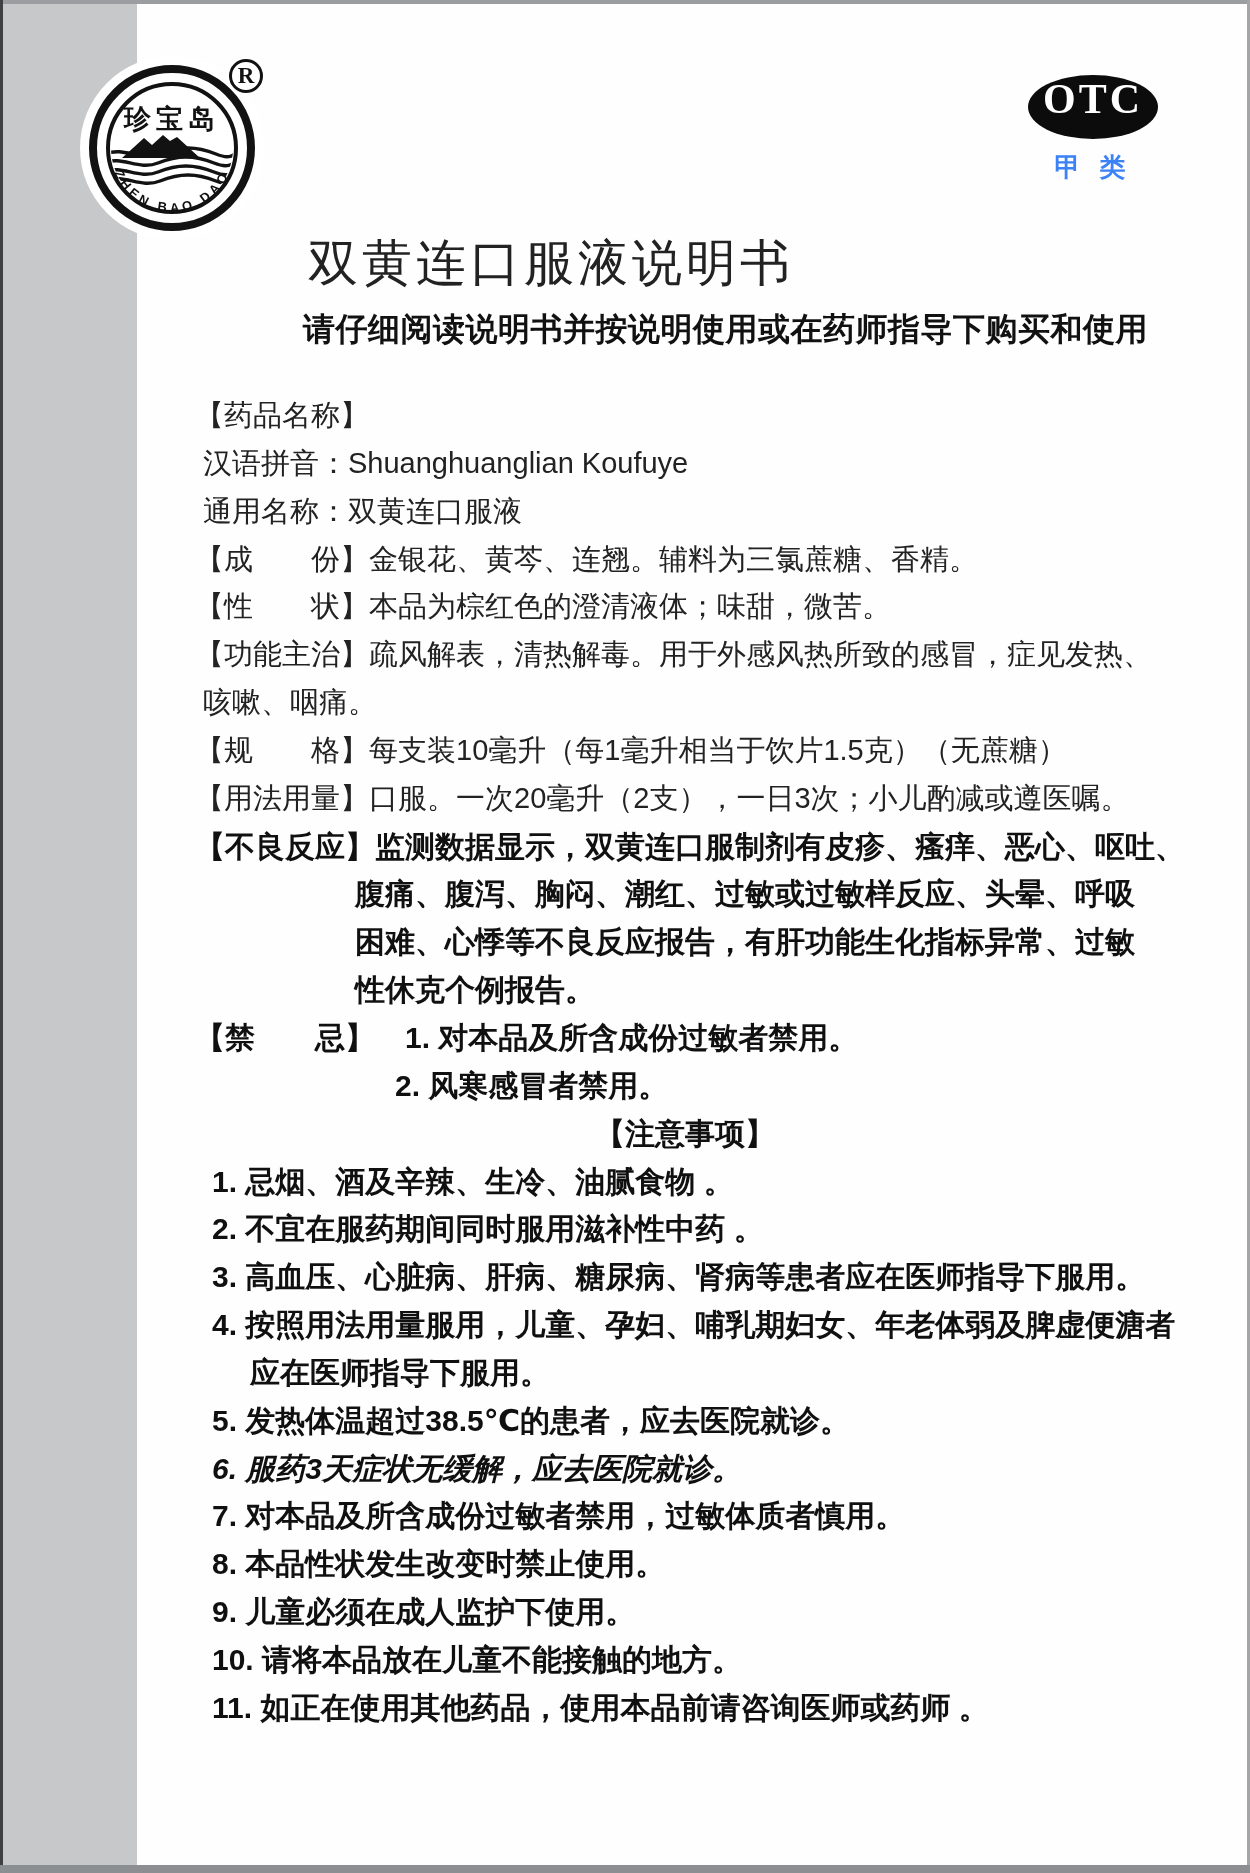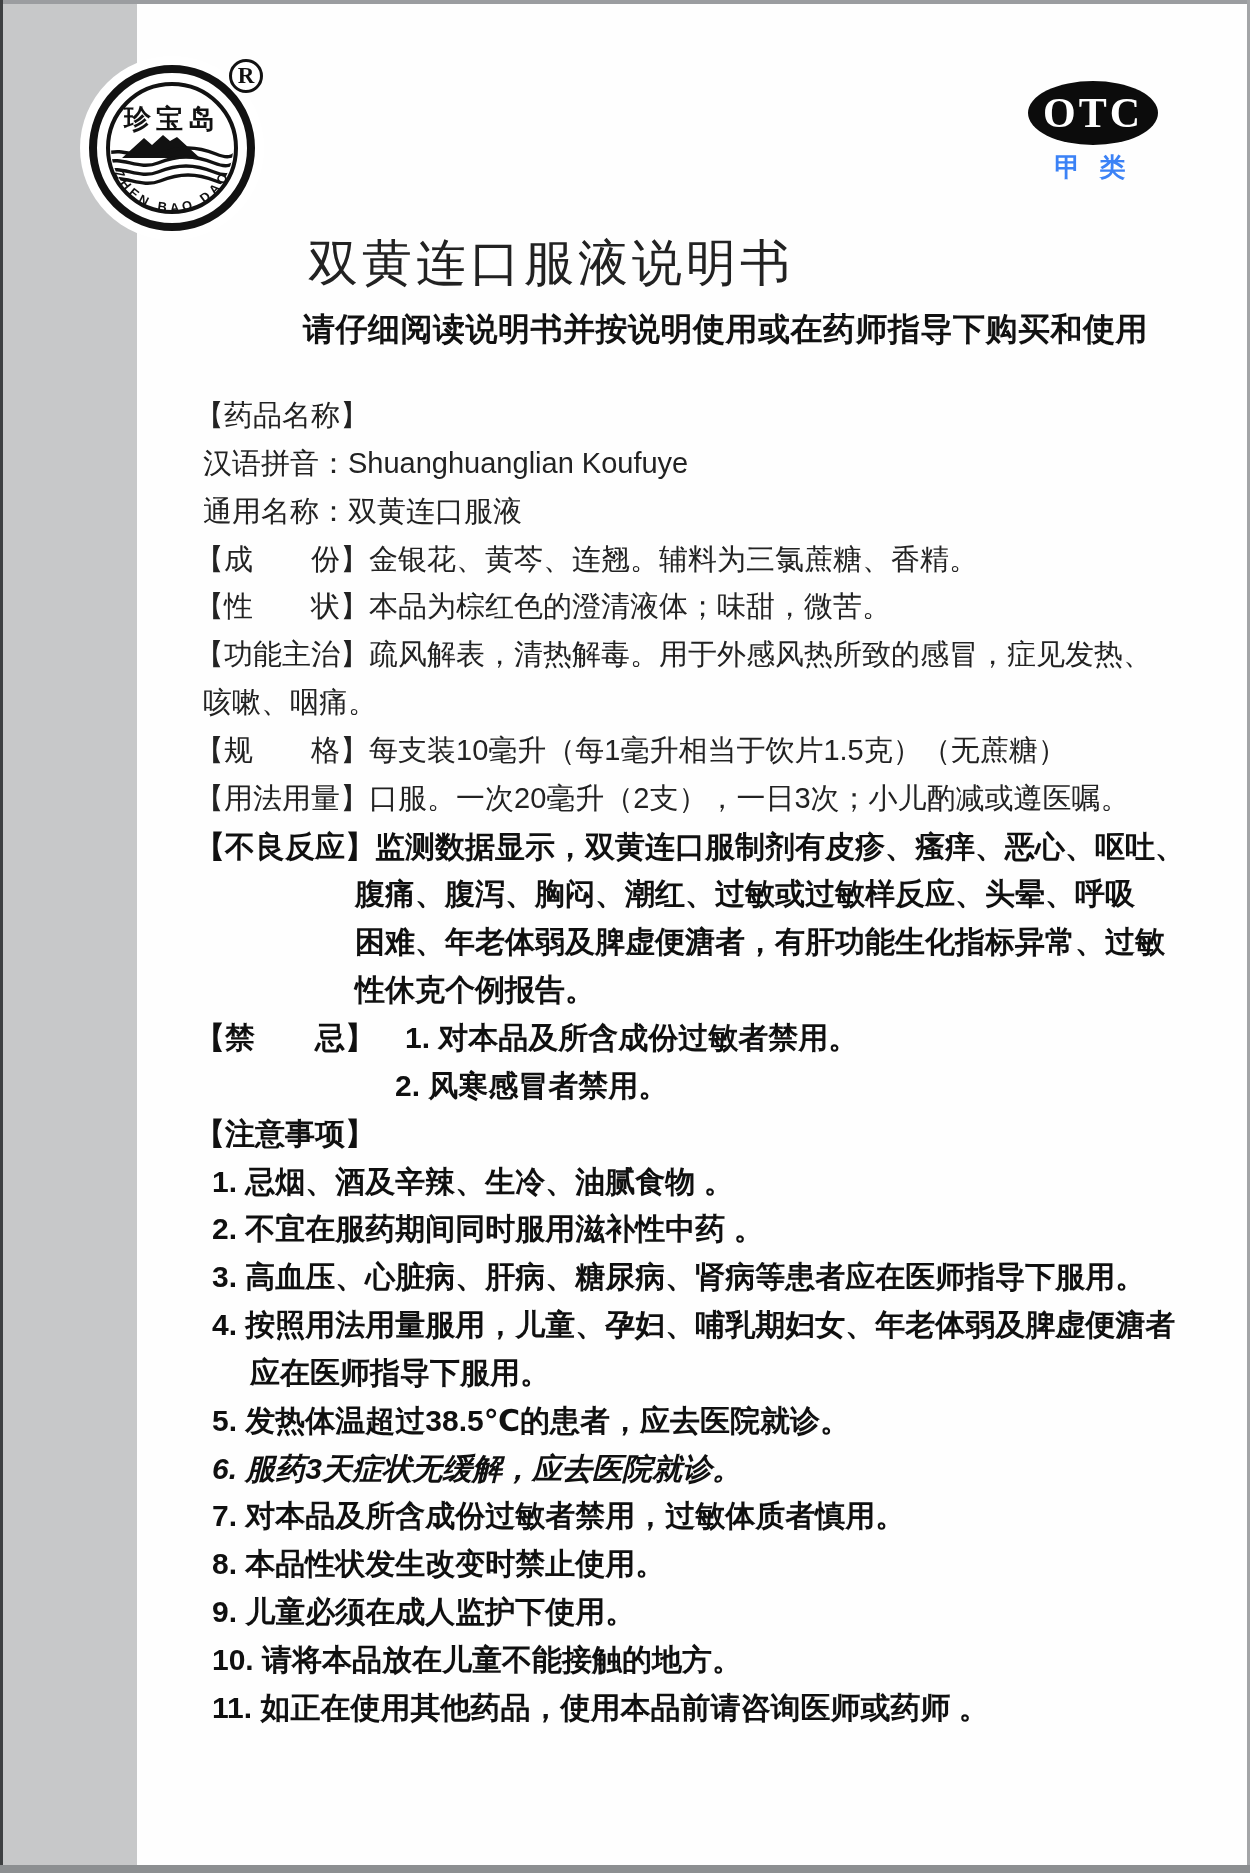--- a/index.html
+++ b/index.html
@@ -23,23 +23,23 @@
   .logo{position:absolute;left:72px;top:48px;width:200px;height:200px;}
   .regmark{
     position:absolute;left:229px;top:59px;width:34px;height:34px;
     border:3px solid #121212;border-radius:50%;
     display:flex;align-items:center;justify-content:center;
     font-family:"Liberation Serif","DejaVu Serif",serif;
     font-size:23px;font-weight:700;color:#121212;background:#fff;box-sizing:border-box;
   }
   
   .otc{
-    position:absolute;left:1028px;top:81px;width:130px;height:64px;
+    position:absolute;left:1028px;top:75px;width:130px;height:64px;
     background:#0c0c0c;border-radius:50%;
-    display:flex;align-items:center;justify-content:center;
+    display:flex;align-items:flex-start;justify-content:center;
   }
   .otc span{
     font-family:"Liberation Serif","DejaVu Serif",serif;
     font-weight:700;font-size:42px;color:#ffffff;letter-spacing:3px;
   }
   .otc-class{
     position:absolute;left:1028px;top:150px;width:130px;
     text-align:center;font-size:26px;font-weight:700;letter-spacing:6px;color:#3b82f6;
     white-space:nowrap;
   }
@@ -109,25 +109,25 @@
       <div class="line" style="padding-left: 8px;">汉语拼音：Shuanghuanglian Koufuye</div>
       <div class="line" style="padding-left: 8px;">通用名称：双黄连口服液</div>
       <div class="line" style="padding-left: 0px;">【成　　份】金银花、黄芩、连翘。辅料为三氯蔗糖、香精。</div>
       <div class="line" style="padding-left: 0px;">【性　　状】本品为棕红色的澄清液体；味甜，微苦。</div>
       <div class="line" style="padding-left: 0px;">【功能主治】疏风解表，清热解毒。用于外感风热所致的感冒，症见发热、</div>
       <div class="line" style="padding-left: 8px;">咳嗽、咽痛。</div>
       <div class="line" style="padding-left: 0px;">【规　　格】每支装10毫升（每1毫升相当于饮片1.5克）（无蔗糖）</div>
       <div class="line" style="padding-left: 0px;">【用法用量】口服。一次20毫升（2支），一日3次；小儿酌减或遵医嘱。</div>
       <div class="line bold" style="padding-left: 0px;">【不良反应】监测数据显示，双黄连口服制剂有皮疹、瘙痒、恶心、呕吐、</div>
       <div class="line bold" style="padding-left: 160px;">腹痛、腹泻、胸闷、潮红、过敏或过敏样反应、头晕、呼吸</div>
-      <div class="line bold" style="padding-left: 160px;">困难、年老体弱及脾虚便溏者，有肝功能生化指标异常、过敏</div>
+      <div class="line bold" style="padding-left: 160px;">困难、心悸等不良反应报告，有肝功能生化指标异常、过敏</div>
       <div class="line bold" style="padding-left: 160px;">性休克个例报告。</div>
       <div class="line bold" style="padding-left: 0px;">【禁　　忌】　1. 对本品及所含成份过敏者禁用。</div>
       <div class="line bold" style="padding-left: 200px;">2. 风寒感冒者禁用。</div>
-      <div class="line bold" style="padding-left: 0px;">【注意事项】</div>
+      <div class="line bold" style="padding-left: 0px; text-align: center;">【注意事项】</div>
       <div class="line bold" style="padding-left: 17px;">1. 忌烟、酒及辛辣、生冷、油腻食物 。</div>
       <div class="line bold" style="padding-left: 17px;">2. 不宜在服药期间同时服用滋补性中药 。</div>
       <div class="line bold" style="padding-left: 17px;">3. 高血压、心脏病、肝病、糖尿病、肾病等患者应在医师指导下服用。</div>
       <div class="line bold" style="padding-left: 17px;">4. 按照用法用量服用，儿童、孕妇、哺乳期妇女、年老体弱及脾虚便溏者</div>
       <div class="line bold" style="padding-left: 55px;">应在医师指导下服用。</div>
       <div class="line bold" style="padding-left: 17px;">5. 发热体温超过38.5℃的患者，应去医院就诊。</div>
       <div class="line bold" style="padding-left: 17px; font-style: italic;">6. 服药3天症状无缓解，应去医院就诊。</div>
       <div class="line bold" style="padding-left: 17px;">7. 对本品及所含成份过敏者禁用，过敏体质者慎用。</div>
       <div class="line bold" style="padding-left: 17px;">8. 本品性状发生改变时禁止使用。</div>
       <div class="line bold" style="padding-left: 17px;">9. 儿童必须在成人监护下使用。</div>

